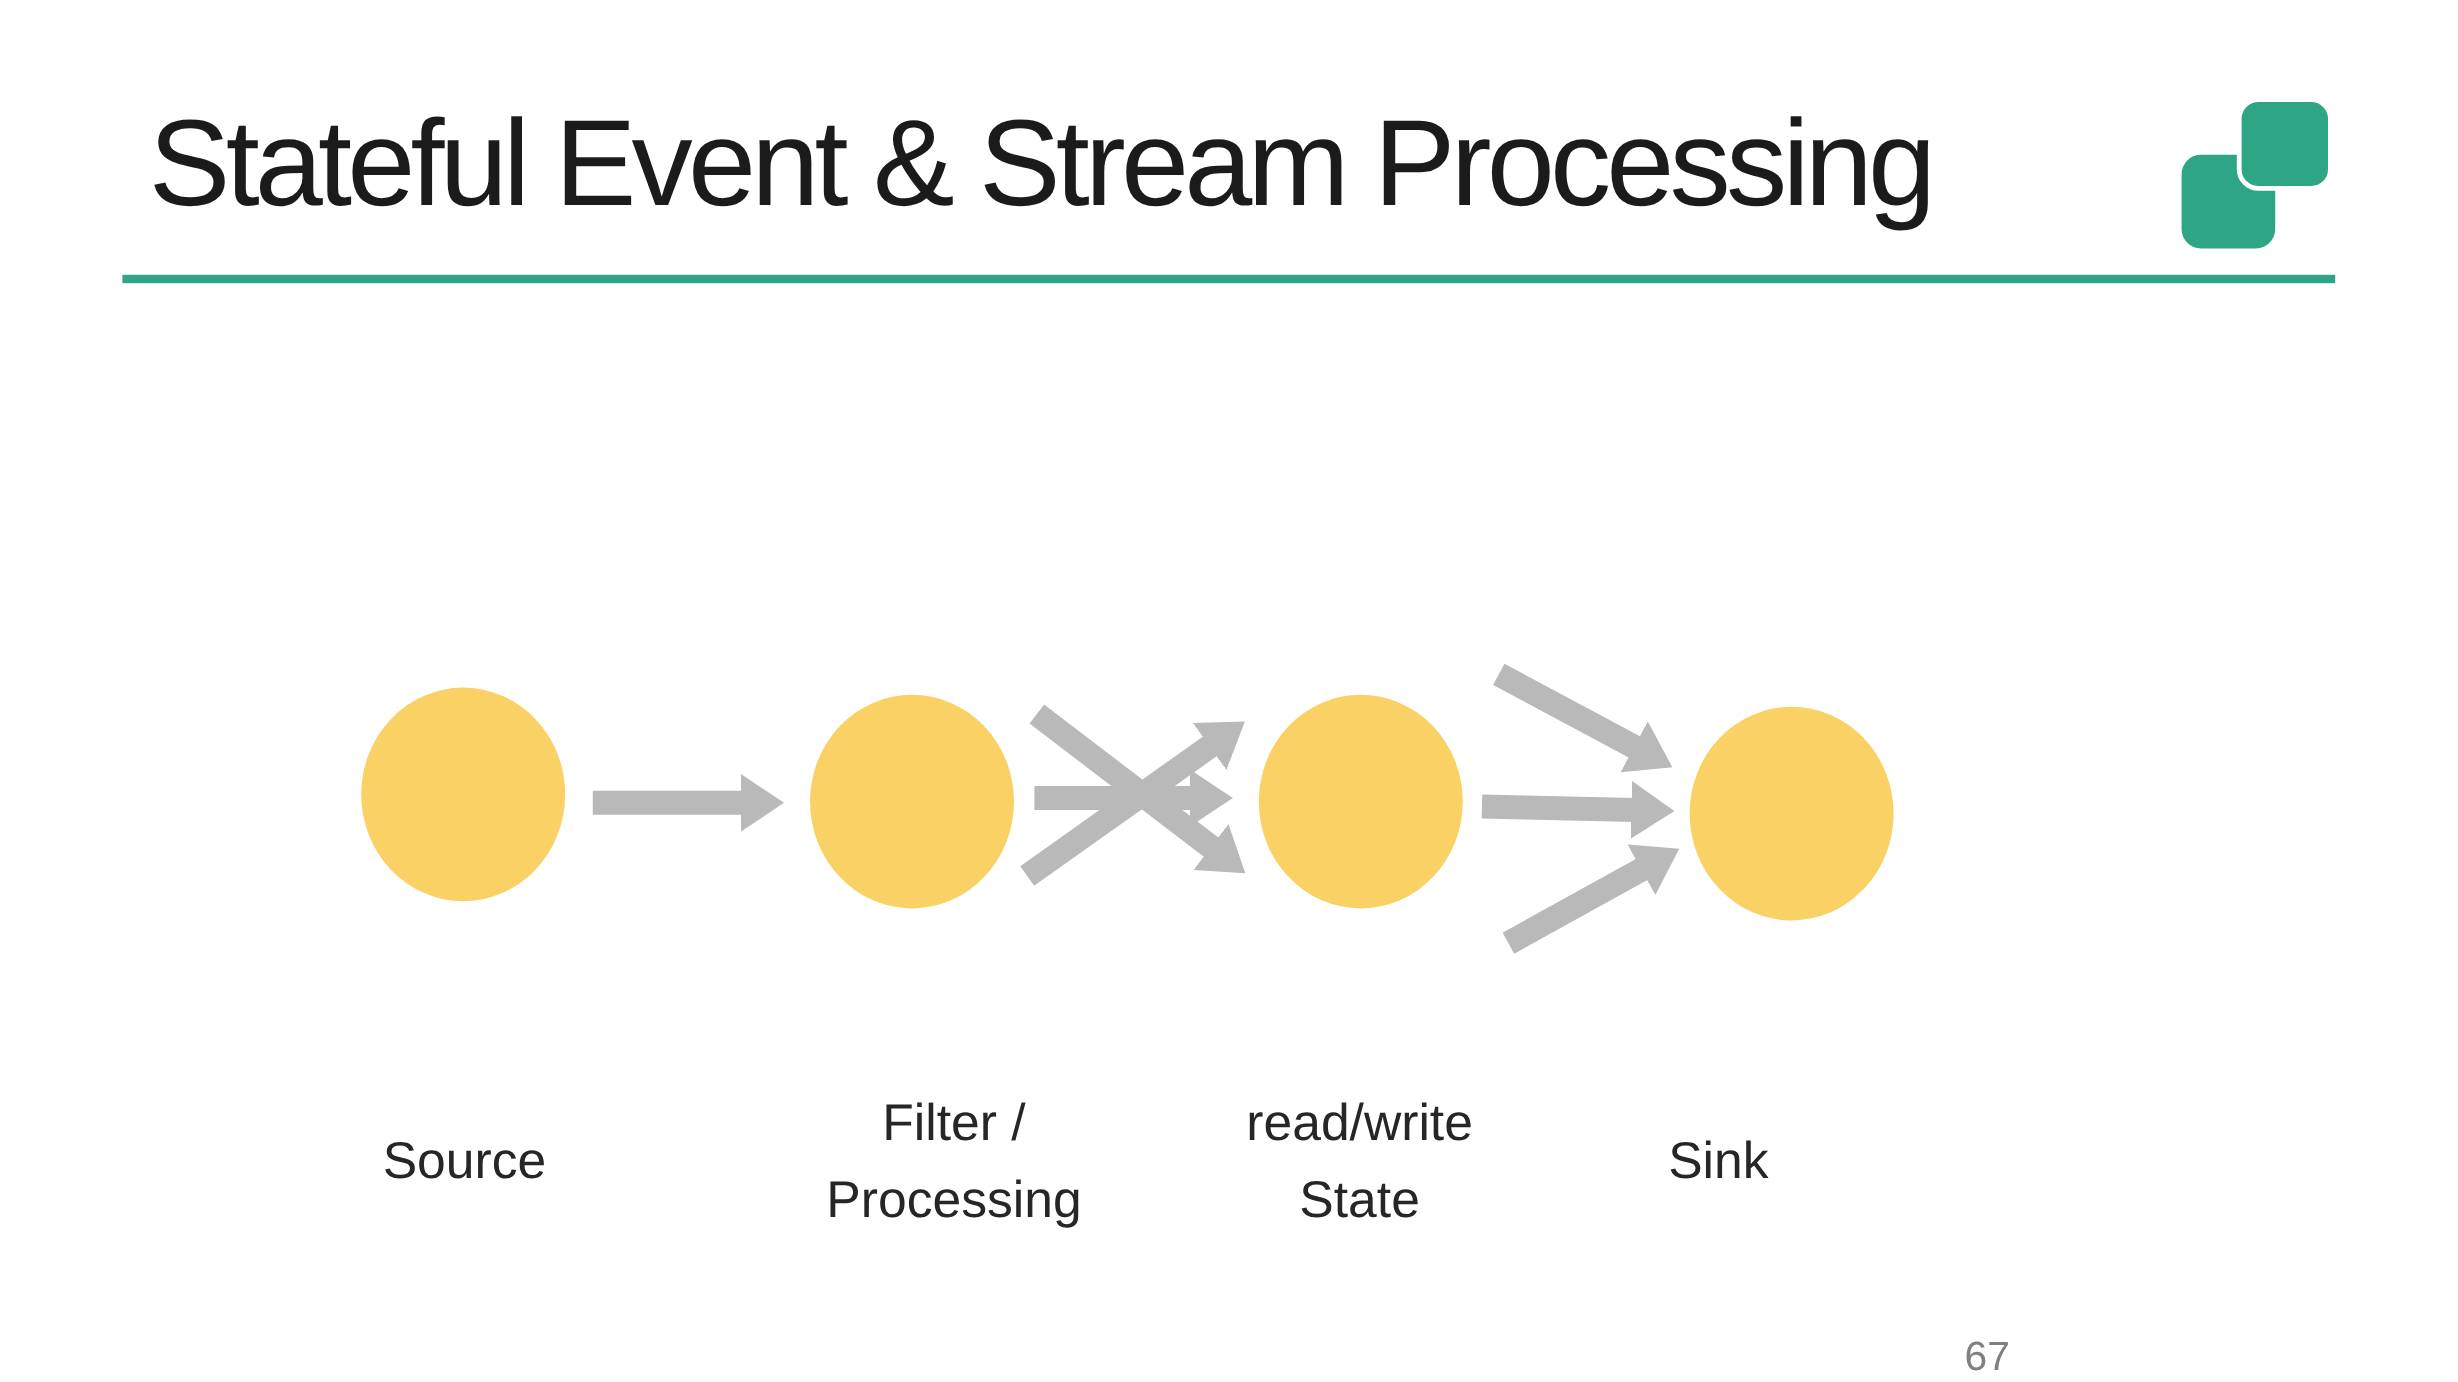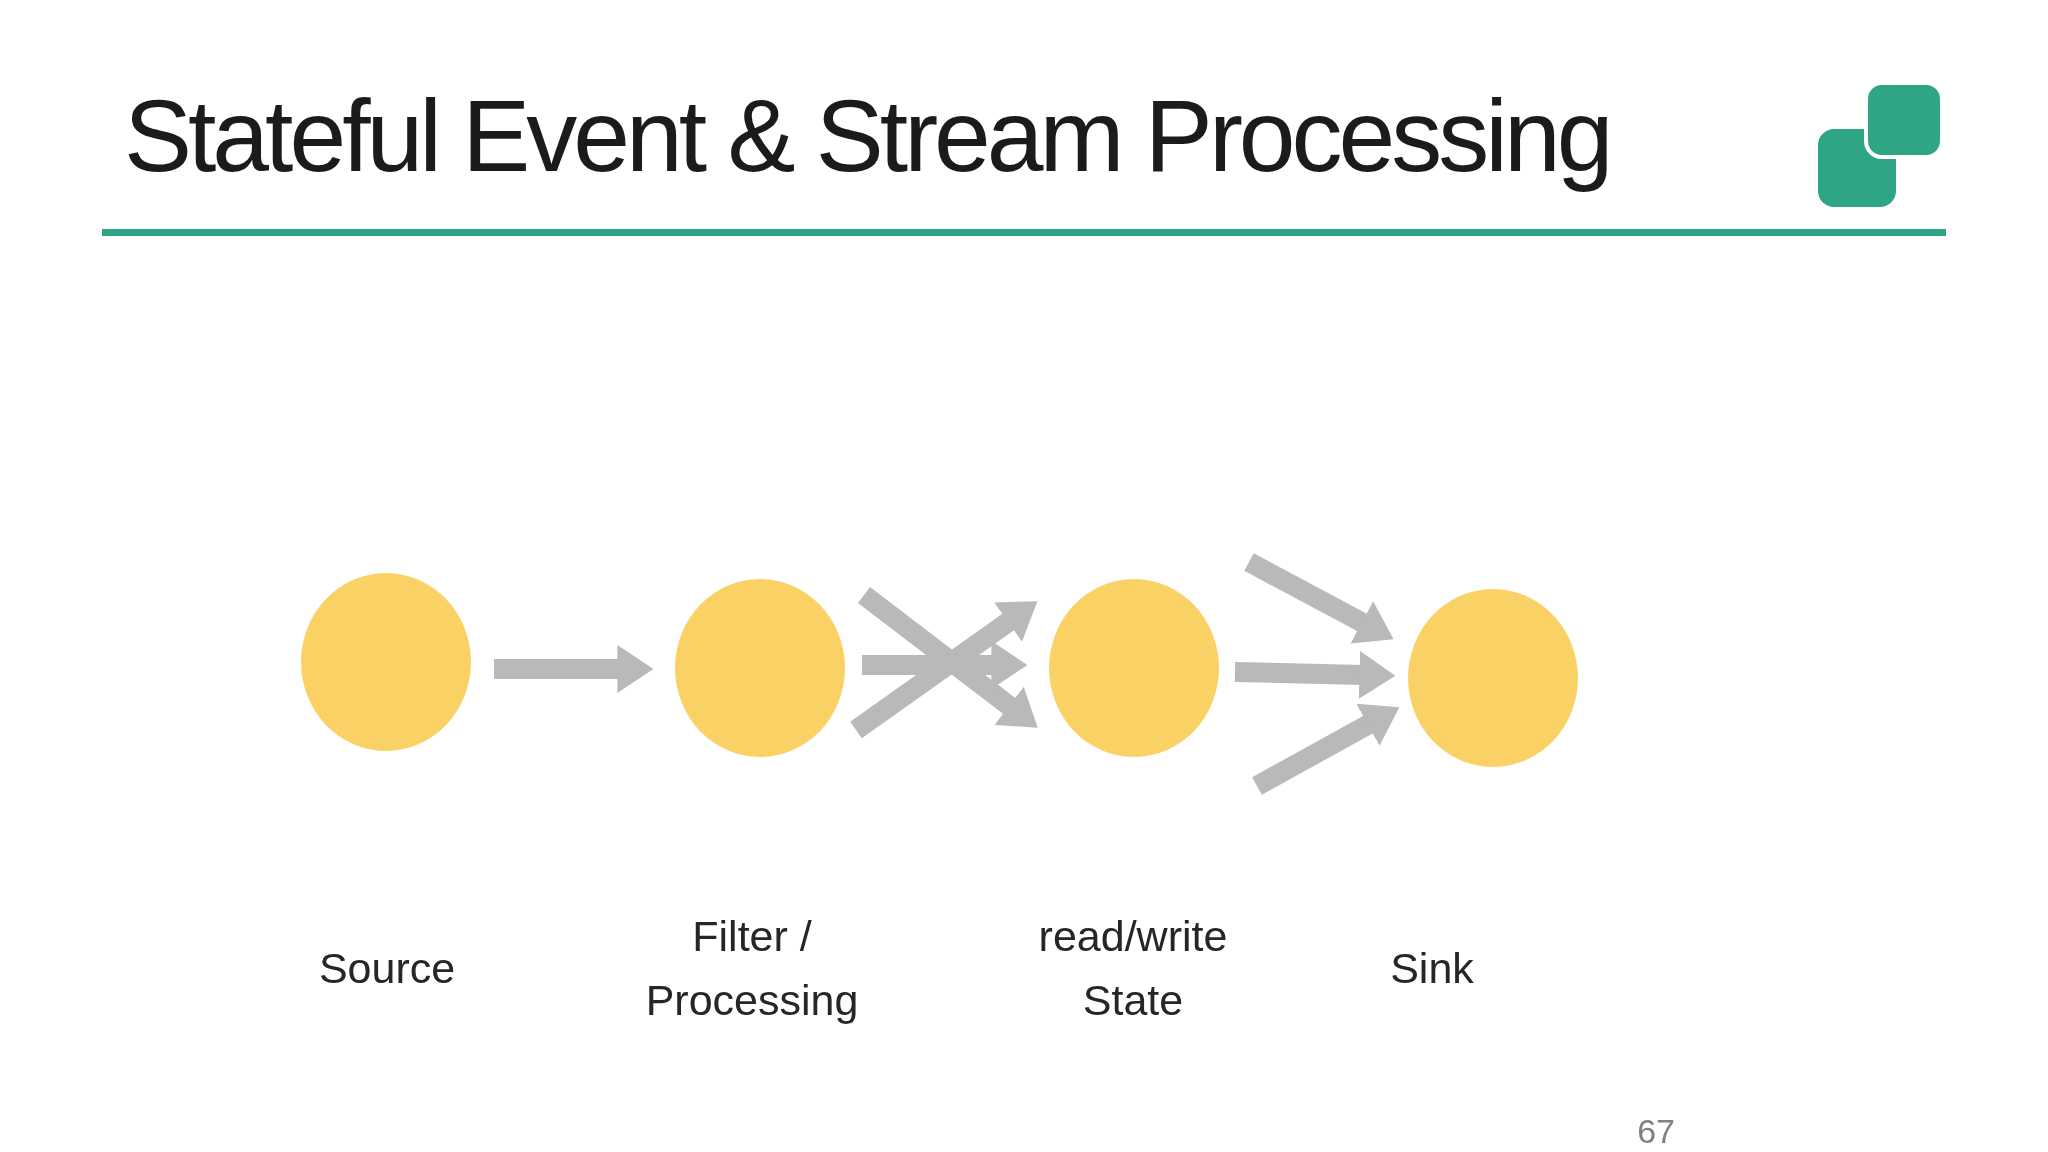--- a/index.html
+++ b/index.html
@@ -53,21 +53,21 @@
   .node.n3{left:1049px;top:543px;}
   .node.n4{left:1408px;top:553px;}
 
   .node-label{
     position:absolute;transform:translateX(-50%);
     font-size:43px;font-weight:300;line-height:64px;
     color:var(--label-text,#262626);text-align:center;white-space:nowrap;
   }
   .node-label span{display:block;}
   .node-label.l1{left:387px;top:900px;}
-  .node-label.l2{left:752px;top:868px;}
+  .node-label.l2{left:795px;top:868px;}
   .node-label.l3{left:1133px;top:868px;}
   .node-label.l4{left:1432px;top:900px;text-align:center;}
 
   .page-num{
     position:absolute;right:122px;top:1076px;
     font-size:34px;color:var(--page-number-gray,#808080);
   }
 </style>
 </head>
 <body>

